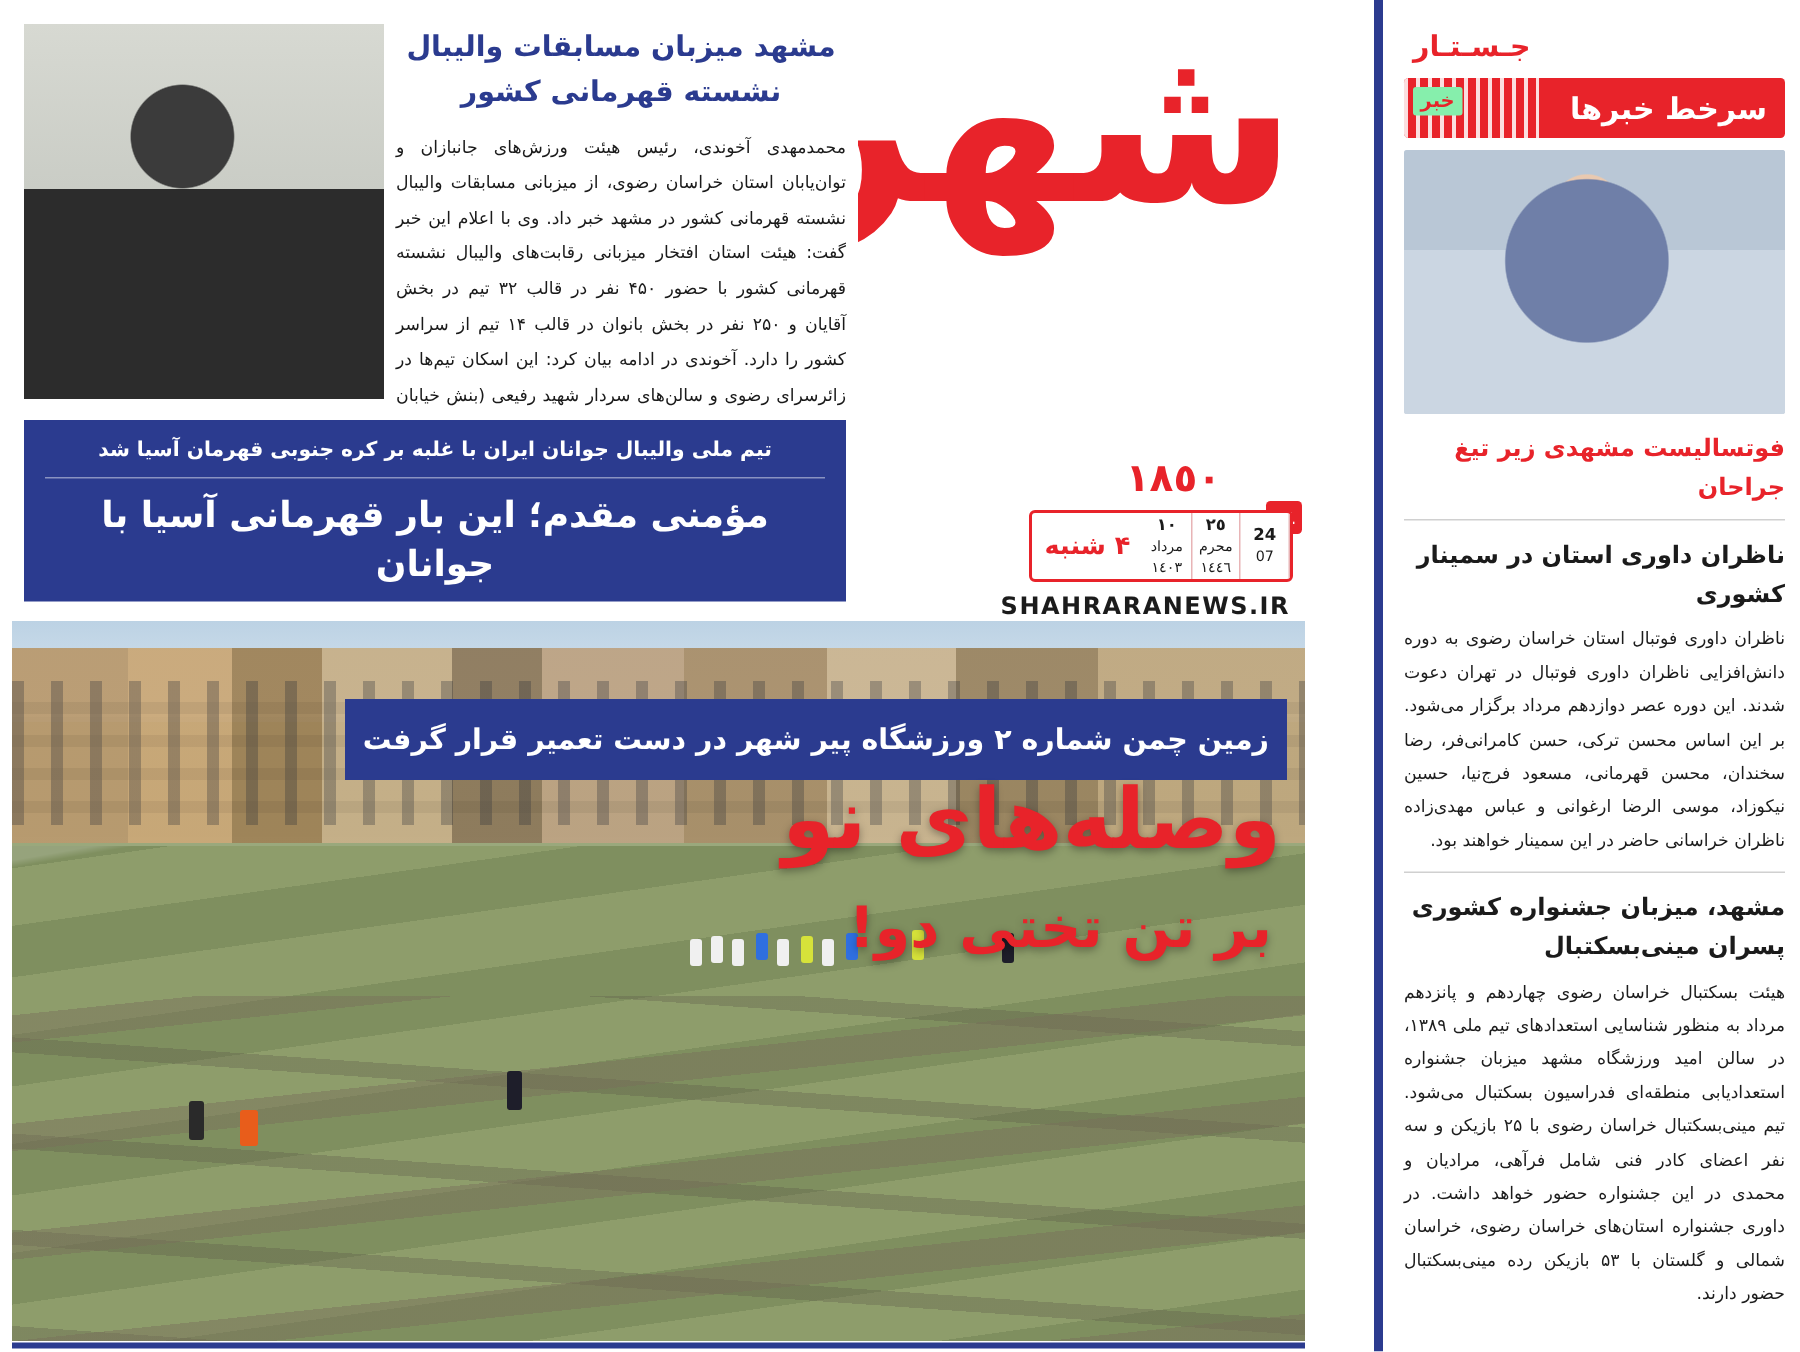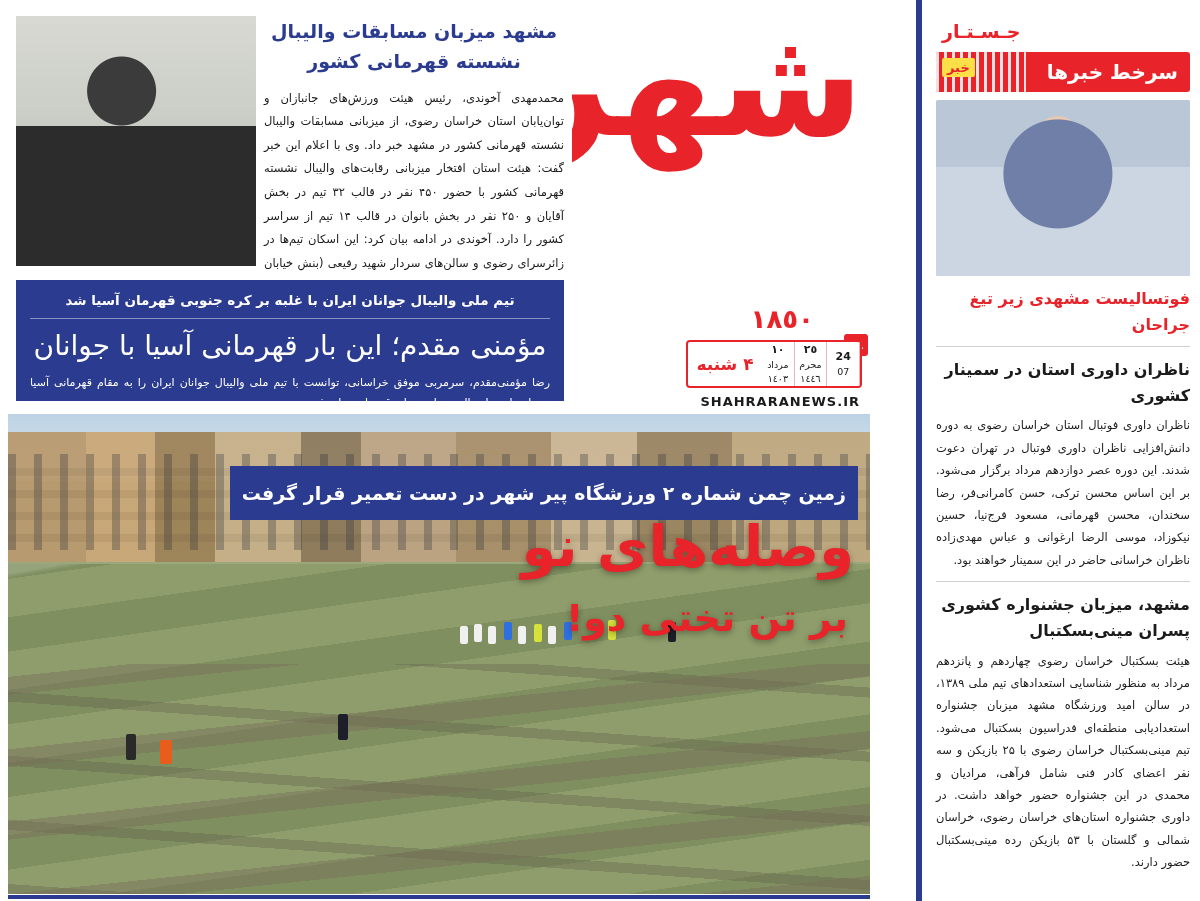--- a/index.html
+++ b/index.html
@@ -54,21 +54,21 @@
   .ribbon-stripes {
     position: absolute;
     left: 0; top: 0; bottom: 0;
     width: 90px;
     background: repeating-linear-gradient(90deg, #fff 0 3px, transparent 3px 8px);
     opacity: .85;
   }
   .ribbon-tag {
     position: absolute;
     left: 6px; top: 6px;
-    background: #fde047;
+    background: #86efac;
     color: #e8232a;
     font-size: 13px;
     font-weight: bold;
     padding: 2px 5px;
     border-radius: 2px;
   }
 
   .side-photo {
     width: 100%; height: 176px;
     border-radius: 2px;
@@ -199,21 +199,21 @@
     right: 2px; top: 322px;
     width: 24px; height: 22px;
     background: #e8232a; color: #fff;
     font-size: 11px; font-weight: bold;
     display: flex; align-items: center; justify-content: center;
     border-radius: 3px;
   }
   .site-url {
     position: absolute;
     right: 10px; top: 382px;
-    font-size: 13px;
+    font-size: 16px;
     font-weight: bold;
     color: #1b1b1b;
     letter-spacing: 1px;
   }
 
   .lead-col {
     position: absolute;
     right: 306px; top: 8px;
     width: 300px;
   }
@@ -259,22 +259,22 @@
   }
   .band-kicker {
     font-size: 13.5px;
     font-weight: bold;
     line-height: 1.5;
     border-bottom: 1px solid rgba(255,255,255,.45);
     padding-bottom: 8px;
     margin-bottom: 8px;
   }
   .band-title {
-    font-size: 28px;
-    font-weight: normal;
+    font-size: 24px;
+    font-weight: bold;
     line-height: 1.35;
     margin-bottom: 8px;
   }
   .band-body {
     font-size: 11px;
     line-height: 1.85;
     text-align: justify;
     direction: rtl;
   }
 

